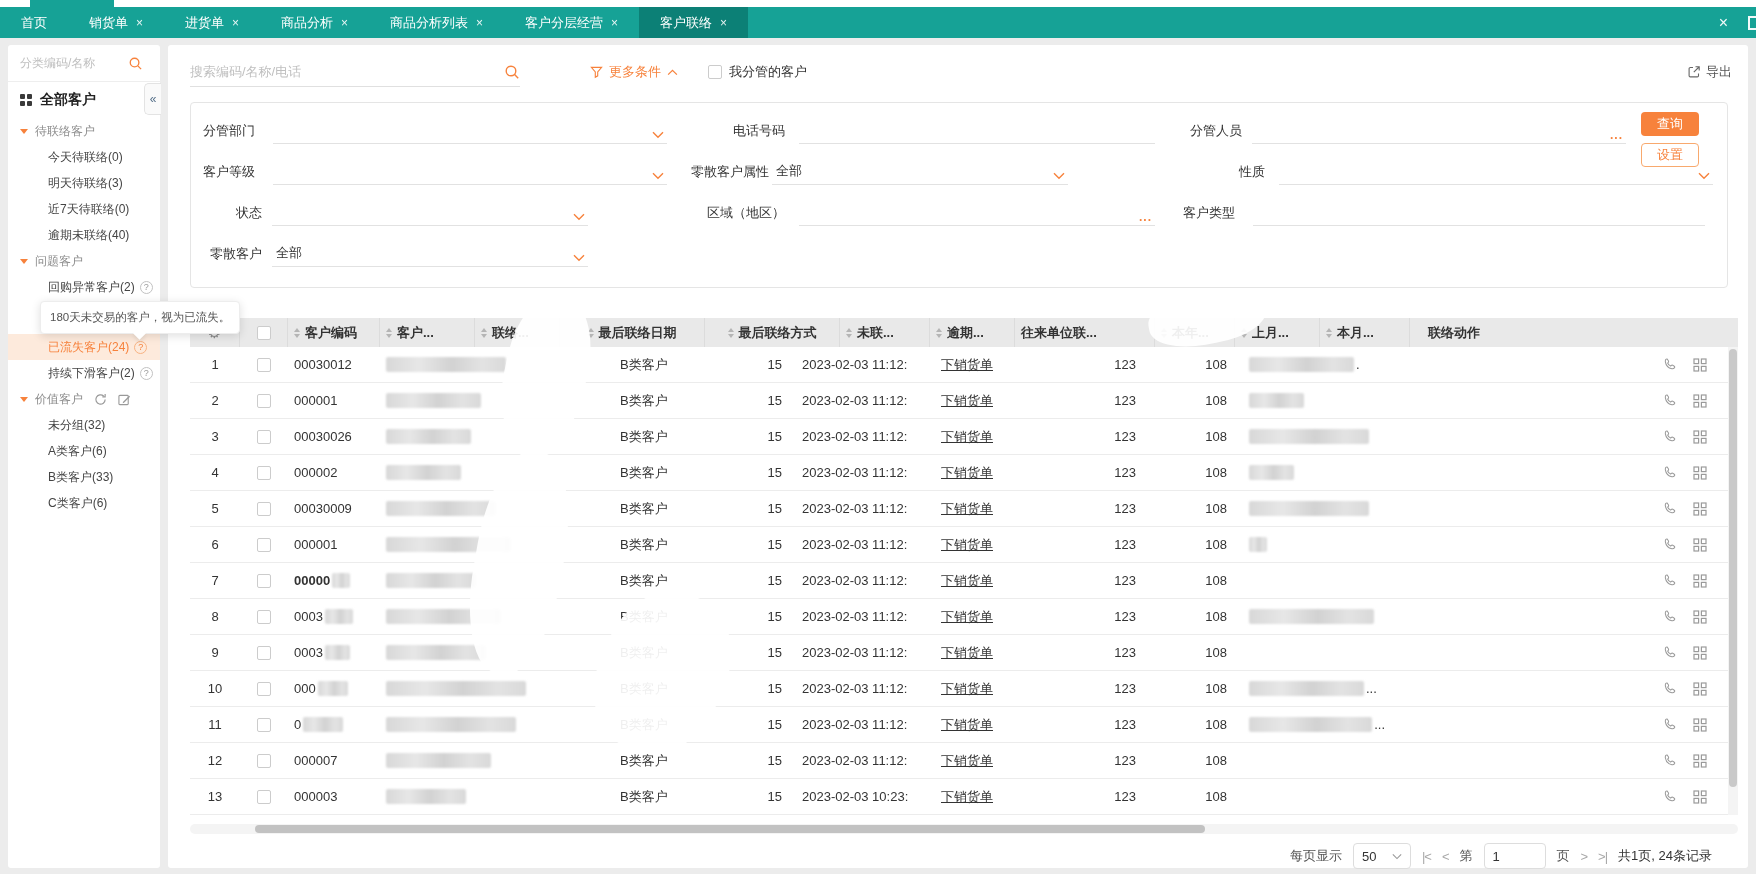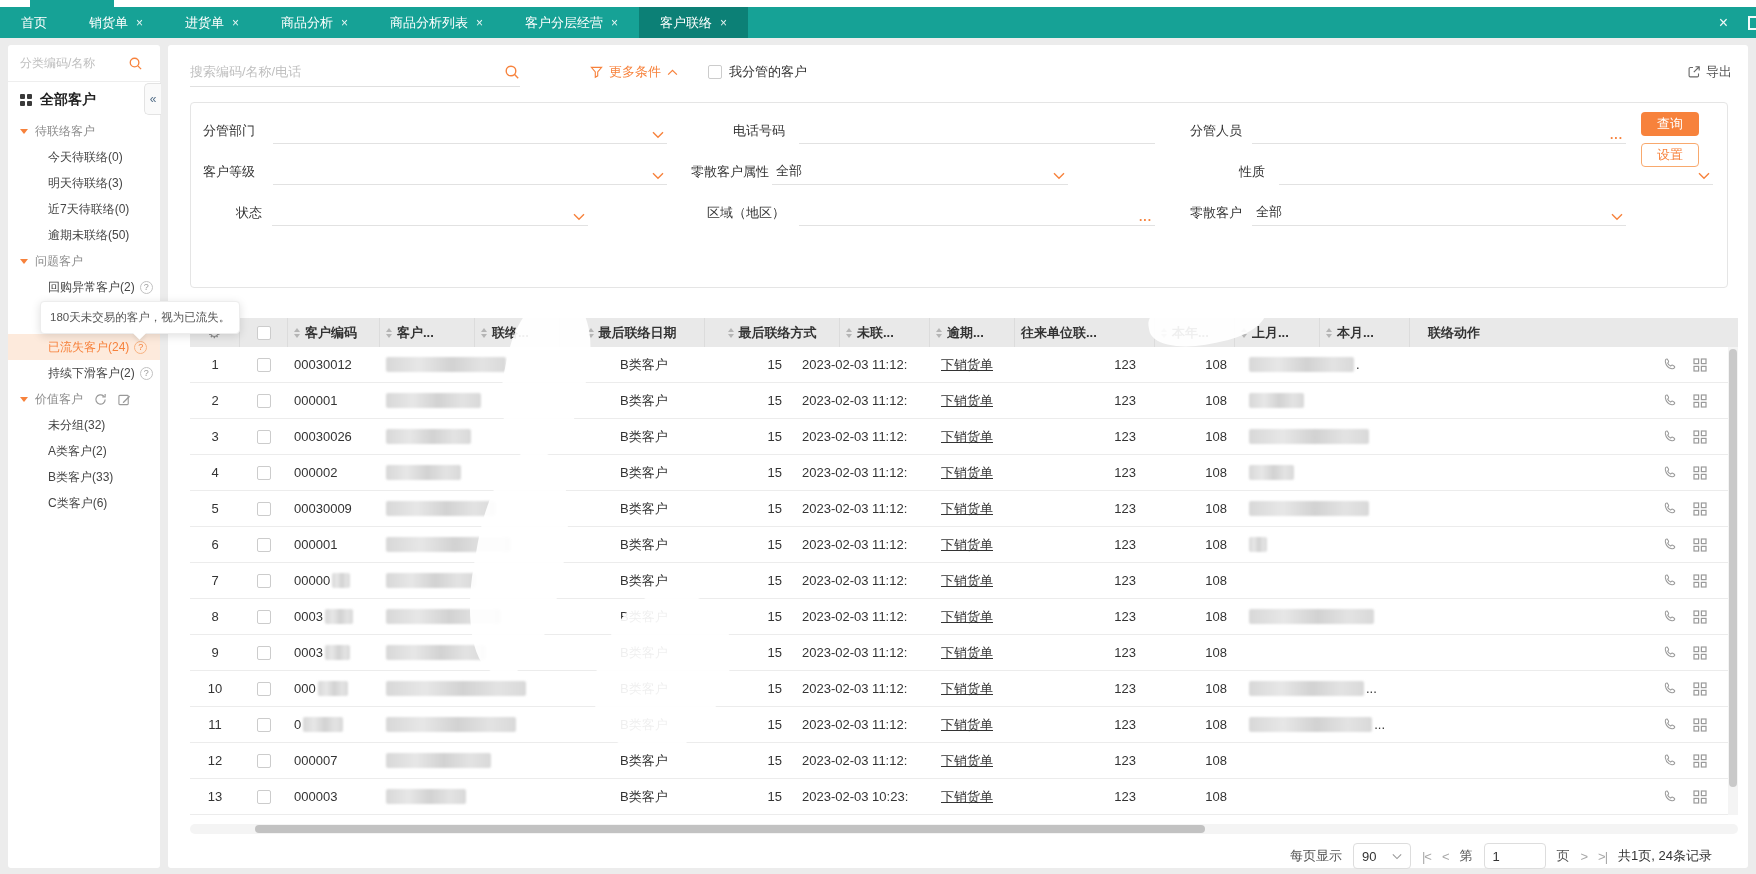--- a/index.html
+++ b/index.html
@@ -153,21 +153,21 @@
       <div class="sb-item">
         <span>今天待联络(0)</span>
       </div>
       <div class="sb-item">
         <span>明天待联络(3)</span>
       </div>
       <div class="sb-item">
         <span>近7天待联络(0)</span>
       </div>
       <div class="sb-item">
-        <span>逾期未联络(50)</span>
+        <span>逾期未联络(40)</span>
       </div>
       <div class="group-hd">
         <span class="caret-down"></span>
         <span>问题客户</span>
       </div>
       <div class="sb-item">
         <span>回购异常客户(2)</span>
         <span class="help">?</span>
       </div>
       <div class="sb-gap"></div>
@@ -191,21 +191,21 @@
           <svg width="13" height="13" viewBox="0 0 14 14">
             <rect x="1" y="2.5" width="10" height="10" rx="1" fill="none" stroke="#9a9a9a" stroke-width="1.2"></rect>
             <path d="M5.5 9.5l6.5-6.5 1 1-6.5 6.5-1.5.5z" fill="#9a9a9a"></path>
           </svg>
         </span>
       </div>
       <div class="sb-item">
         <span>未分组(32)</span>
       </div>
       <div class="sb-item">
-        <span>A类客户(2)</span>
+        <span>A类客户(6)</span>
       </div>
       <div class="sb-item">
         <span>B类客户(33)</span>
       </div>
       <div class="sb-item">
         <span>C类客户(6)</span>
       </div>
     </div>
 </div>
 
@@ -302,20 +302,26 @@
             </svg>
           </div>
         </div>
         <div class="ffield f0">
           <span class="flabel">区域（地区）</span>
           <div class="finput">
             <span class="filter-value"></span>
             <span class="dots">...</span>
           </div>
         </div>
+        <div class="ffield f1">
+          <span class="flabel">客户类型</span>
+          <div class="finput">
+            <span class="filter-value"></span>
+          </div>
+        </div>
         <div class="ffield f2">
           <span class="flabel">零散客户</span>
           <div class="finput">
             <span class="filter-value">全部</span>
             <svg width="12" height="8" viewBox="0 0 12 8" style="flex:0 0 auto">
               <path d="M1 1.2l5 5 5-5" fill="none" stroke="#f7823c" stroke-width="1.4"></path>
             </svg>
           </div>
         </div>
       </div>
@@ -742,21 +748,21 @@
             </span>
           </div>
         </div>
         <div class="trow">
           <div class="td" style="width: 50px; flex: 0 0 50px; justify-content: center;">
             <span>7</span>
           </div>
           <div class="td" style="width: 48px; flex: 0 0 48px; justify-content: center;">
             <span class="cb"></span>
           </div>
-          <div class="td" style="width: 92px; flex: 0 0 92px; padding-left: 6px;">
+          <div class="td" style="width: 92px; flex: 0 0 92px; padding-left: 6px; font-weight: bold;">
             <span>00000</span>
             <span class="blur" style="width: 18px; margin-left: 2px;"></span>
           </div>
           <div class="td" style="width: 230px; flex: 0 0 230px; padding-left: 6px;">
             <span class="blur" style="width: 90px;"></span>
           </div>
           <div class="td" style="width: 95px; flex: 0 0 95px; padding-left: 10px;">
             <span>B类客户</span>
           </div>
           <div class="td" style="width: 85px; flex: 0 0 85px; justify-content: flex-end; padding-right: 8px;">
@@ -1132,21 +1138,21 @@
   <div class="vscroll">
       <div class="vthumb"></div>
     </div>
   <div class="hscroll">
       <div class="hthumb"></div>
     </div>
 
   <div class="pager">
     <span>每页显示</span>
     <div class="pp-select">
-      <span>90</span>
+      <span>50</span>
       <svg width="10" height="7" viewBox="0 0 12 8">
           <path d="M1 1.5l5 5 5-5" fill="none" stroke="#999" stroke-width="1.3"></path>
         </svg>
     </div>
     <span class="nav">|&lt;</span>
     <span class="nav">&lt;</span>
     <span>第</span>
     <input class="pg-input" value="1" style="">
     <span>页</span>
     <span class="nav">&gt;</span>

